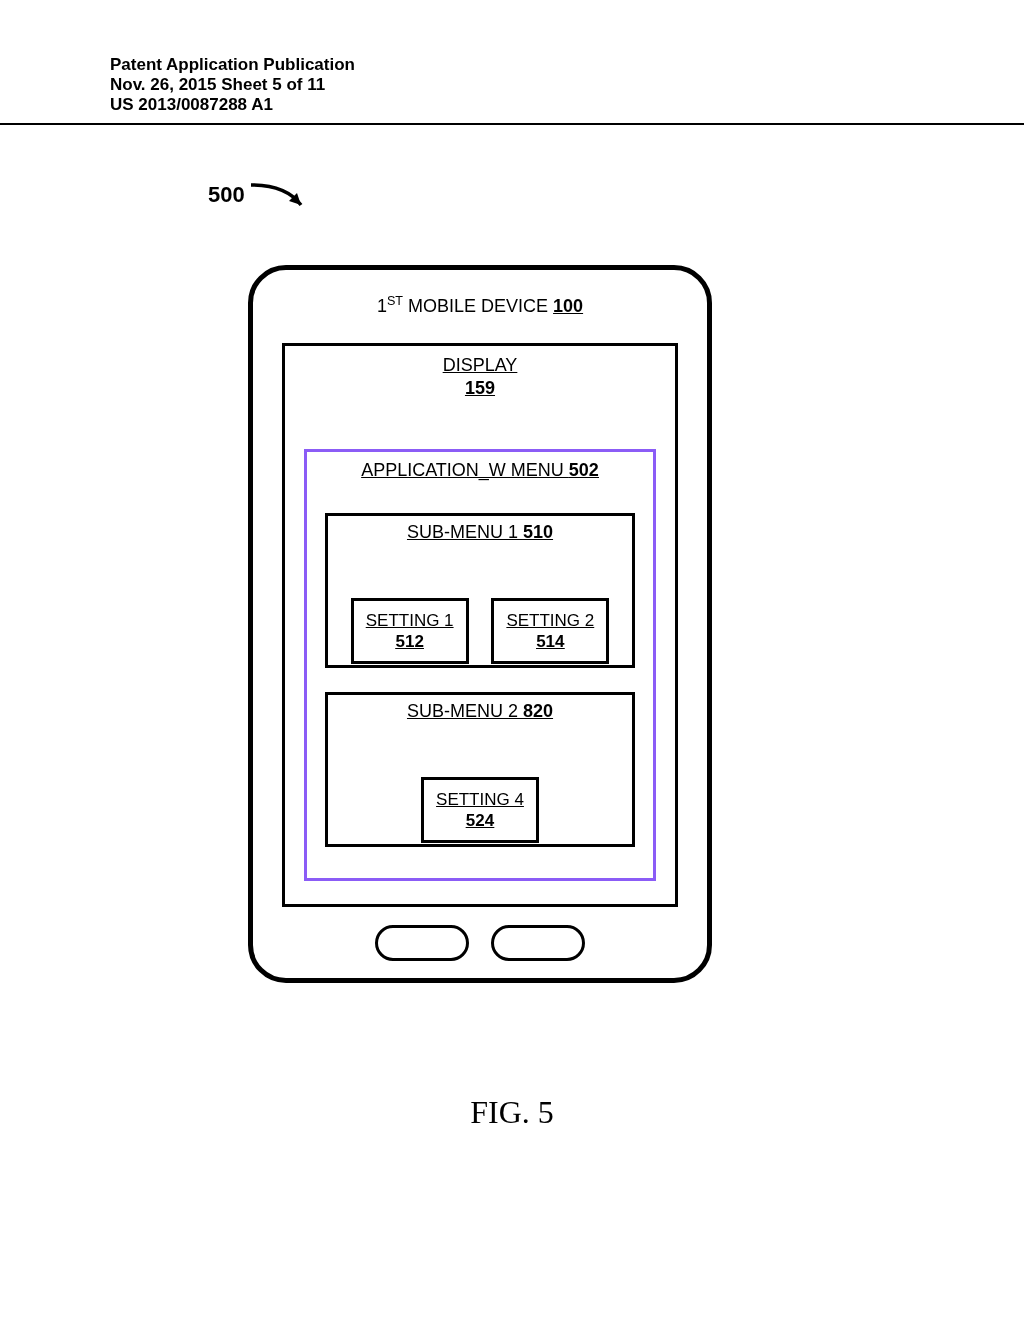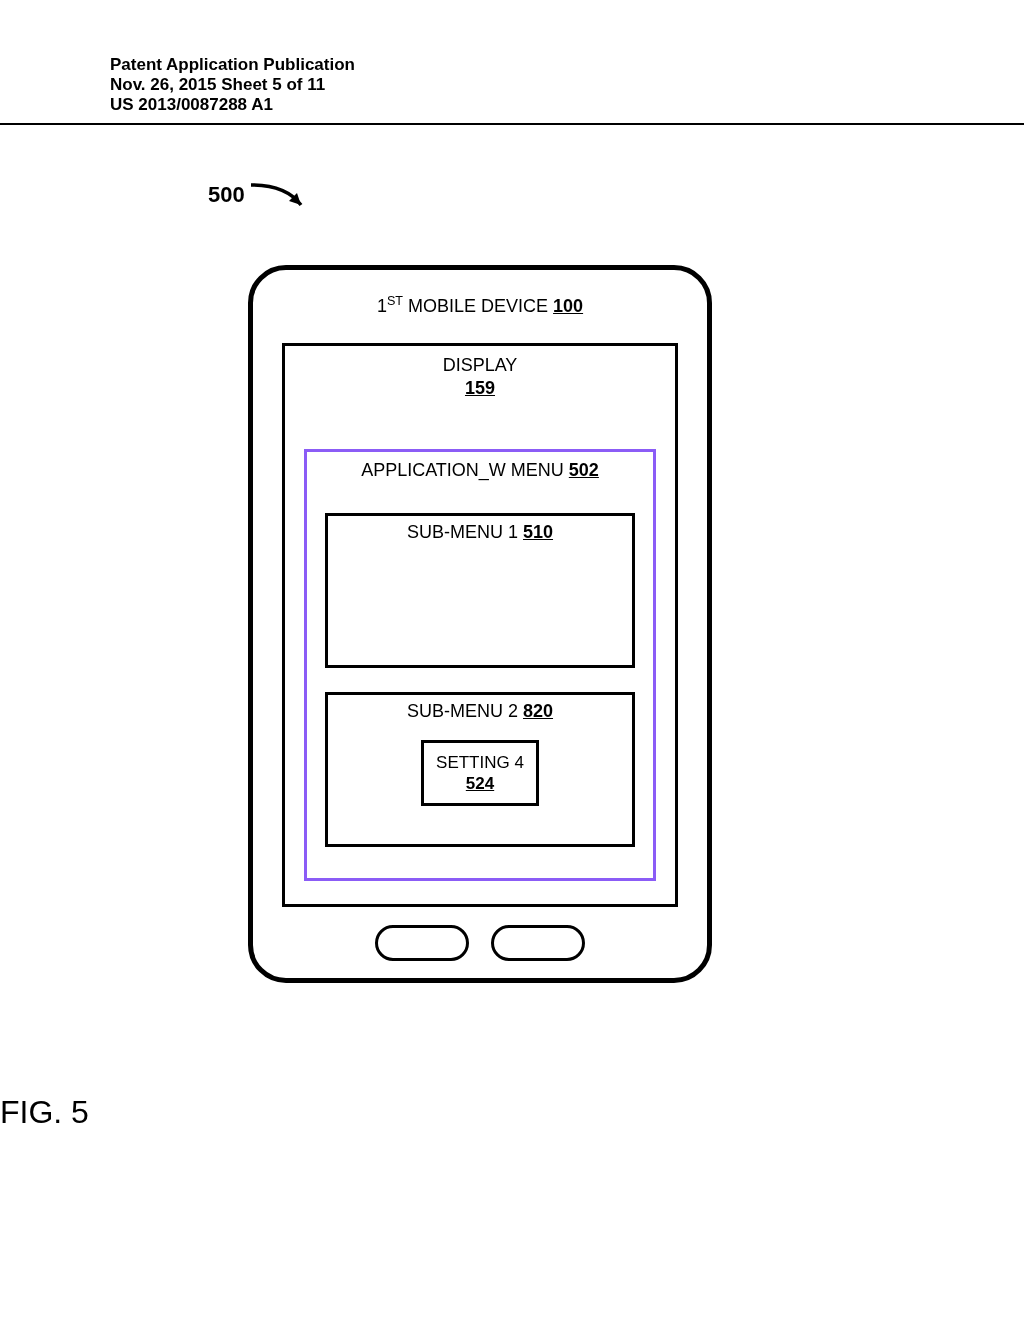--- a/index.html
+++ b/index.html
@@ -61,20 +61,21 @@
     font-size: 18px;
   }
   .display-box {
     margin-top: 26px;
     width: 396px;
     height: 564px;
     border: 3.5px solid #000;
     display: flex;
     flex-direction: column;
     align-items: center;
+    text-decoration: underline;
   }
   .display-title {
     margin-top: 8px;
     text-align: center;
     font-size: 18px;
     line-height: 1.25;
   }
   .app-menu {
     margin-top: 50px;
     width: 352px;
@@ -90,20 +91,21 @@
     font-size: 18px;
   }
   .submenu {
     margin-top: 32px;
     width: 310px;
     height: 155px;
     border: 3px solid #000;
     display: flex;
     flex-direction: column;
     align-items: center;
+    gap: 37px;
   }
   .submenu + .submenu { margin-top: 24px; }
   .submenu-title {
     margin-top: 6px;
     text-align: center;
     font-size: 18px;
   }
   .settings-row {
     margin-top: 18px;
     width: 100%;
@@ -136,21 +138,23 @@
     width: 94px;
     height: 36px;
     border: 3.5px solid #000;
     border-radius: 20px;
   }
   .fig-caption {
     position: absolute;
     top: 1094px;
     left: 0;
     right: 0;
+    text-align: center;
     font-size: 32px;
+    font-family: Liberation Serif, serif;
   }
   sup { font-size: 0.7em; }
 </style>
 </head>
 <body>
 
 <div class="page-header">
   <span>Patent Application Publication</span>
   <span>Nov. 26, 2015  Sheet 5 of 11</span>
   <span>US 2013/0087288 A1</span>
@@ -179,20 +183,30 @@
 
     <div class="app-menu">
       <div class="app-menu-title">
         <span>APPLICATION_W MENU </span><span class="refnum">502</span>
       </div>
 
       <div class="submenu">
         <div class="submenu-title">
           <span>SUB-MENU 1 </span><span class="refnum">510</span>
         </div>
+        <div class="settings-row">
+          <div class="setting">
+            <span>SETTING 1</span>
+            <span class="refnum">512</span>
+          </div>
+          <div class="setting">
+            <span>SETTING 2</span>
+            <span class="refnum">514</span>
+          </div>
+        </div>
       </div>
 
       <div class="submenu">
         <div class="submenu-title">
           <span>SUB-MENU 2 </span><span class="refnum">820</span>
         </div>
         <div class="settings-row">
           <div class="setting">
             <span>SETTING 4</span>
             <span class="refnum">524</span>

